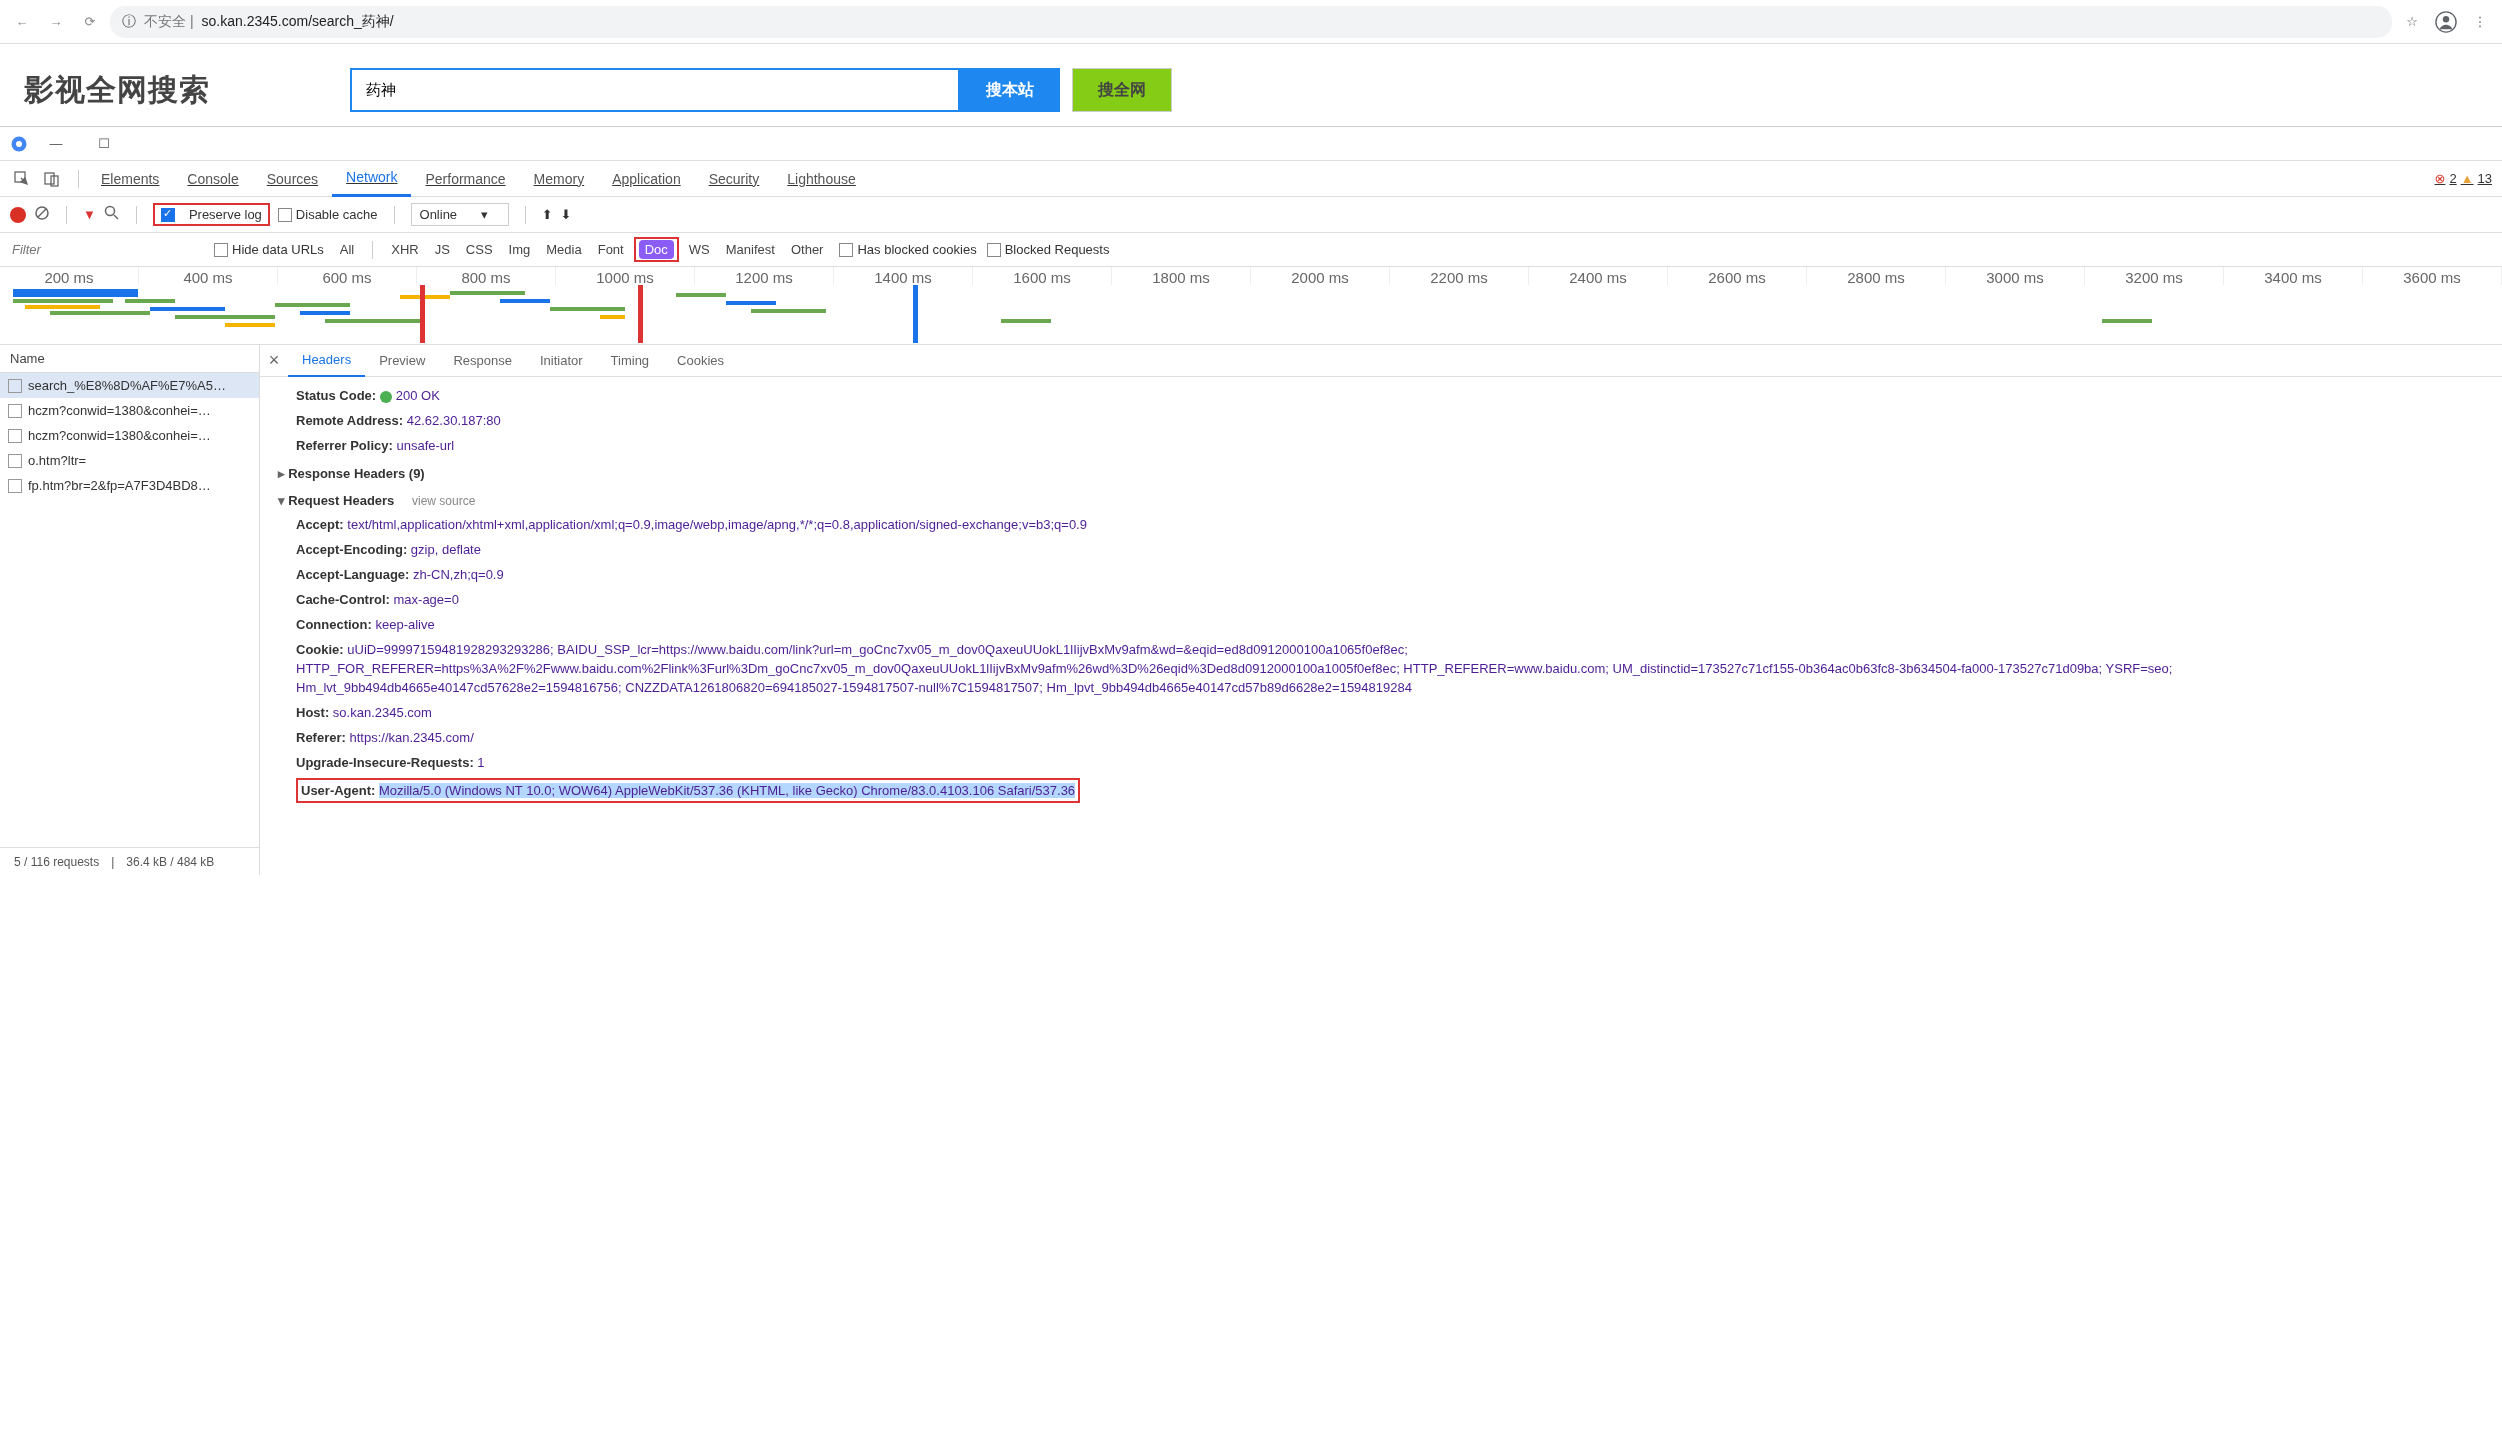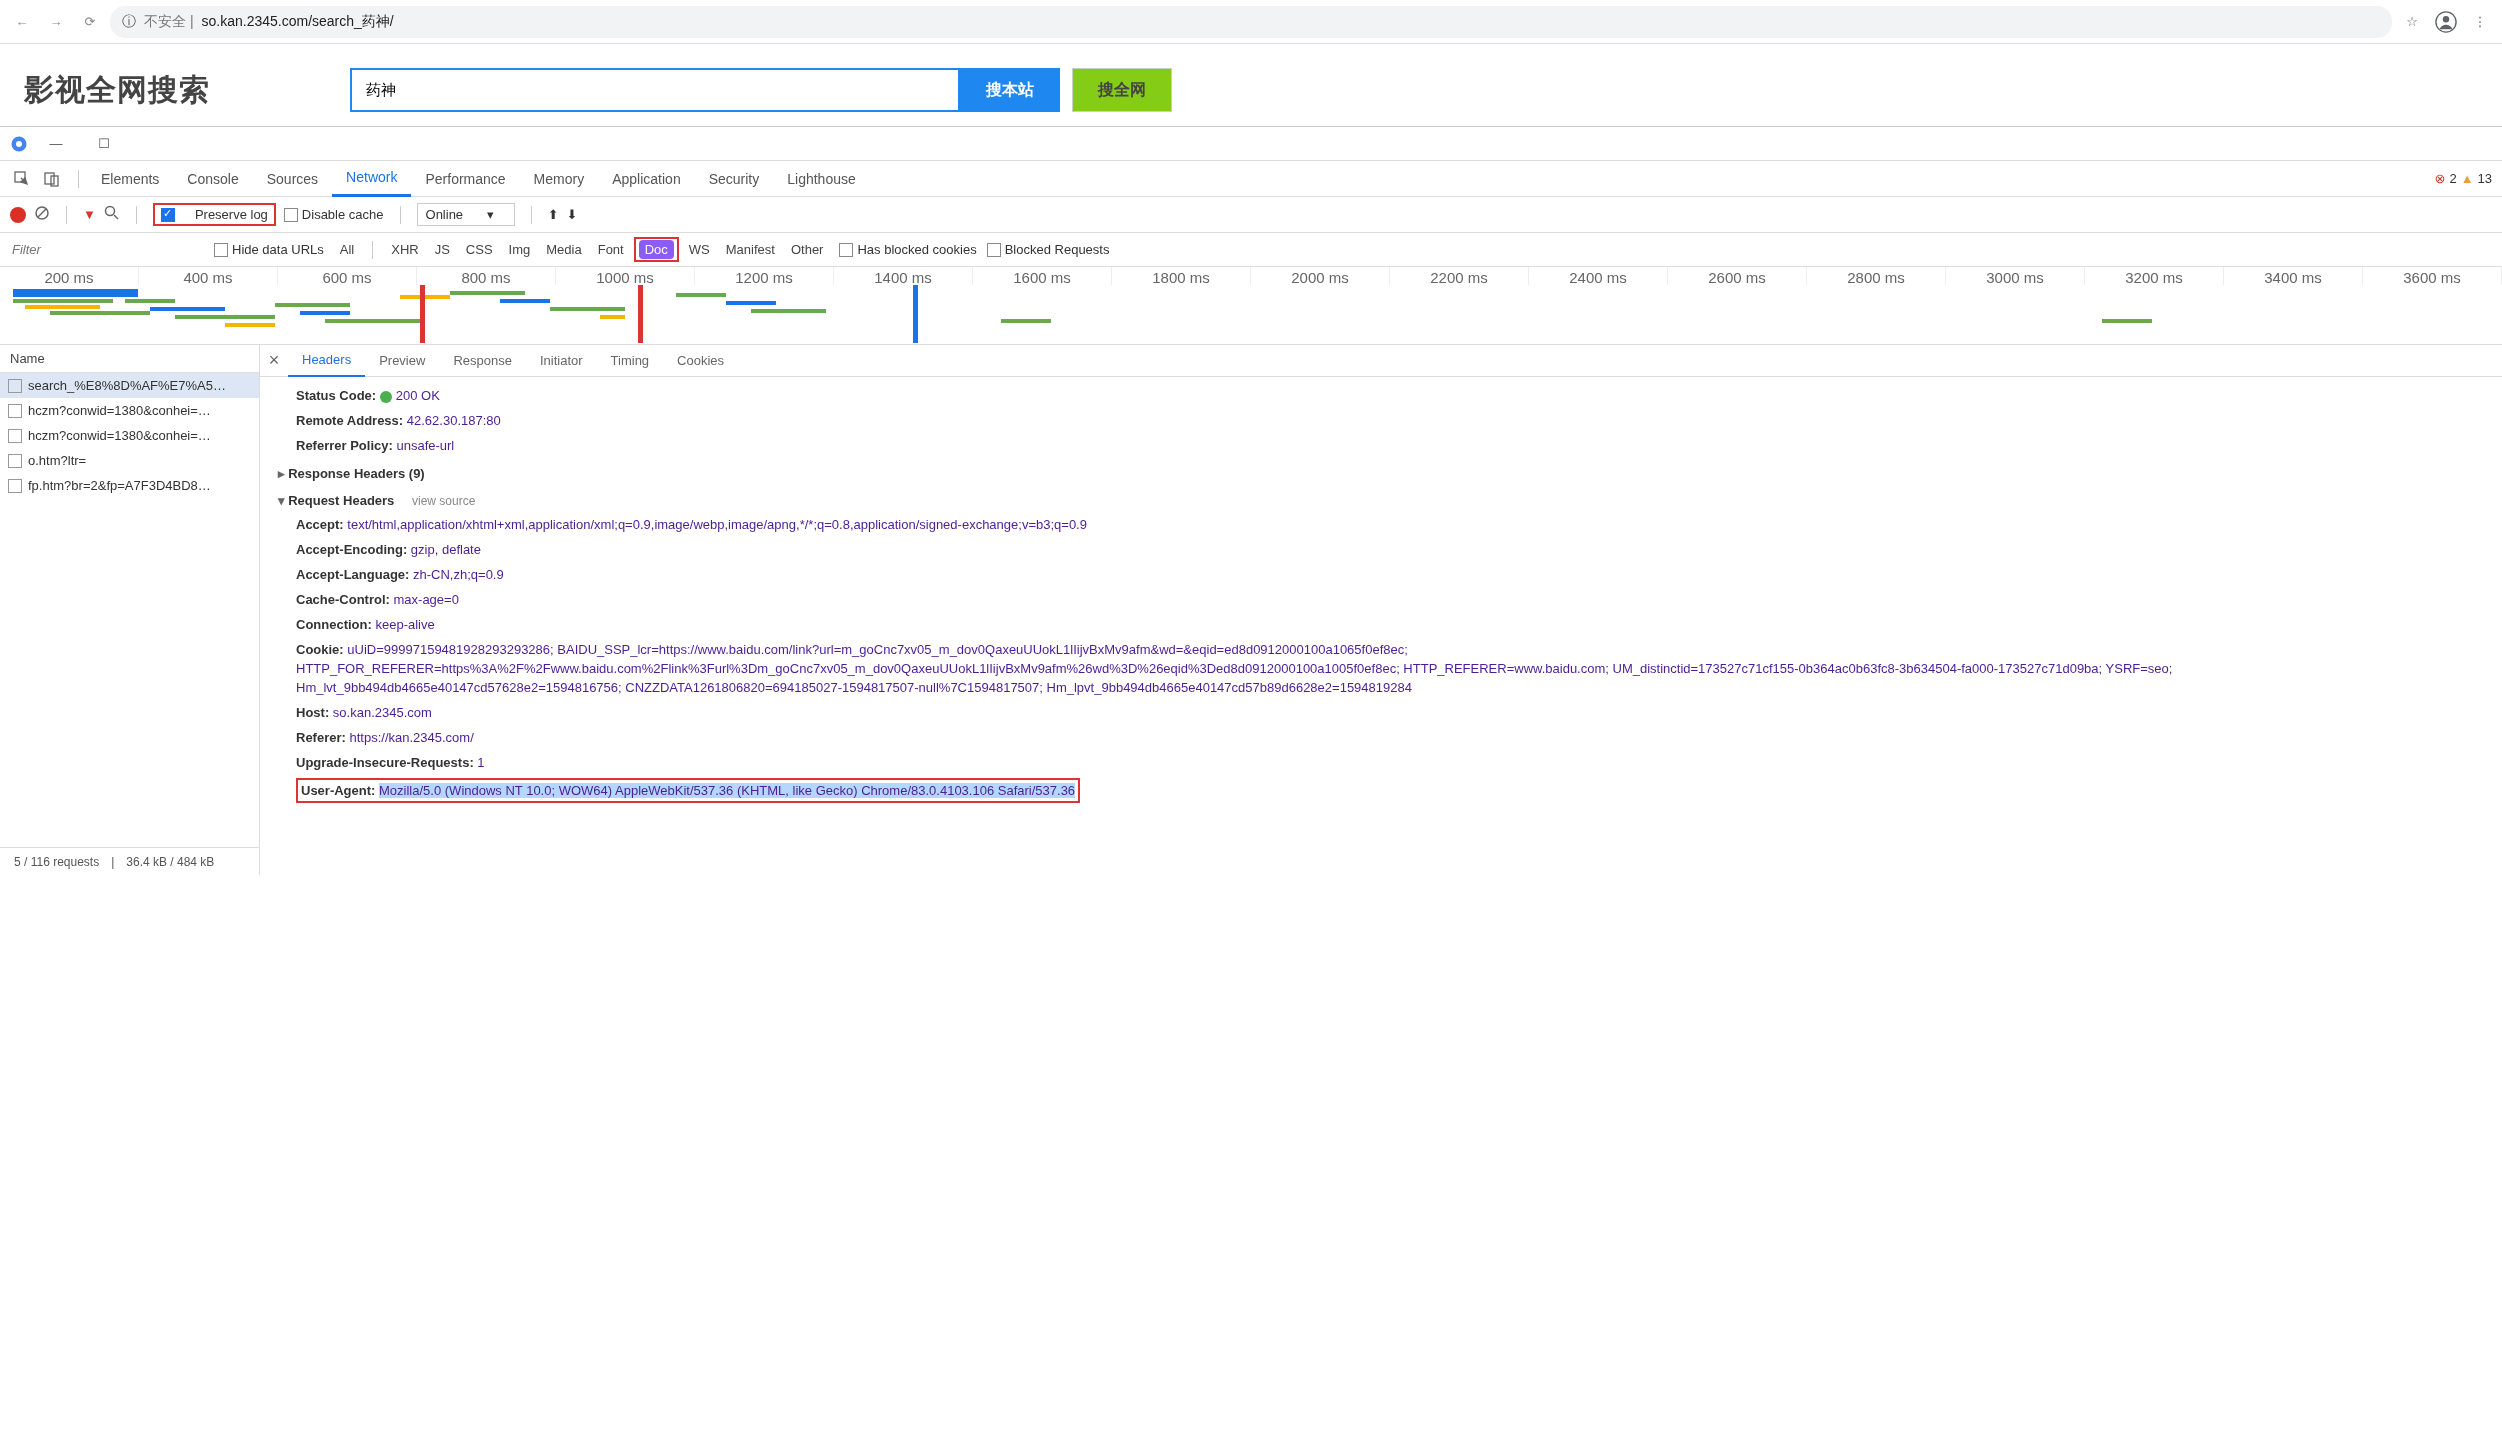--- a/index.html
+++ b/index.html
@@ -24,34 +24,34 @@
 .search-btn.secondary { background: #84cc16; border: 1px solid #ccc; color: #444; margin-left: 12px; }
 
 
 .devtools { border-top: 1px solid #ccc; background: #fff; }
 .devtools-title { display: flex; align-items: center; height: 34px; padding: 0 10px; gap: 8px; border-bottom: 1px solid #ddd; }
 .devtools-title-icon { width: 18px; height: 18px; }
 .devtools-title-text { font-size: 14px; flex: 1; }
 .window-btn { width: 40px; height: 24px; display: flex; align-items: center; justify-content: center; color: #555; }
 
 
-.devtools-tabs { display: flex; align-items: center; height: 36px; padding: 0 10px; gap: 0; border-bottom: 1px solid #ddd; }
+.devtools-tabs { display: flex; align-items: center; height: 36px; padding: 0 10px; gap: 0; border-bottom: 1px solid #ddd; text-decoration: underline; }
 .devtools-tab-icon { width: 24px; height: 24px; display: flex; align-items: center; justify-content: center; color: #555; margin-right: 6px; }
 .tab-sep { width: 1px; height: 18px; background: #ccc; margin: 0 8px; }
 .devtools-tab { padding: 0 14px; height: 36px; display: flex; align-items: center; color: #555; font-size: 14px; cursor: pointer; }
 .devtools-tab.active { color: #1a73e8; border-bottom: 3px solid #1a73e8; }
 .devtools-warnings { margin-left: auto; display: flex; align-items: center; gap: 4px; font-size: 13px; }
 .err-badge { color: #d93025; }
 .warn-badge { color: #e8a23a; }
 
 
 .net-toolbar { display: flex; align-items: center; height: 36px; padding: 0 10px; gap: 8px; border-bottom: 1px solid #ddd; }
 .record-btn { width: 16px; height: 16px; background: #d93025; border-radius: 50%; }
 .toolbar-icon { width: 16px; height: 16px; color: #666; }
-.preserve-box { display: flex; align-items: center; gap: 20px; padding: 2px 6px; border: 2px solid #d33; }
+.preserve-box { display: flex; align-items: center; gap: 14px; padding: 2px 6px; border: 2px solid #d33; }
 .checkbox { width: 14px; height: 14px; border: 1px solid #888; }
 .checkbox.checked { background: #1a73e8; border-color: #1a73e8; position: relative; }
 .checkbox.checked::after { content: '✓'; color: #fff; font-size: 11px; position: absolute; top: -2px; left: 1px; }
 .cache-box { display: flex; align-items: center; gap: 4px; }
 .throttle-select { border: 1px solid #ccc; padding: 3px 20px 3px 8px; font-size: 13px; }
 
 
 .filter-bar { display: flex; align-items: center; height: 34px; padding: 0 10px; gap: 10px; border-bottom: 1px solid #ddd; }
 .filter-input { width: 194px; border: none; font-style: italic; color: #888; font-size: 13px; padding: 2px; outline: none; }
 .filter-type { padding: 2px 6px; color: #444; font-size: 13px; cursor: pointer; }

